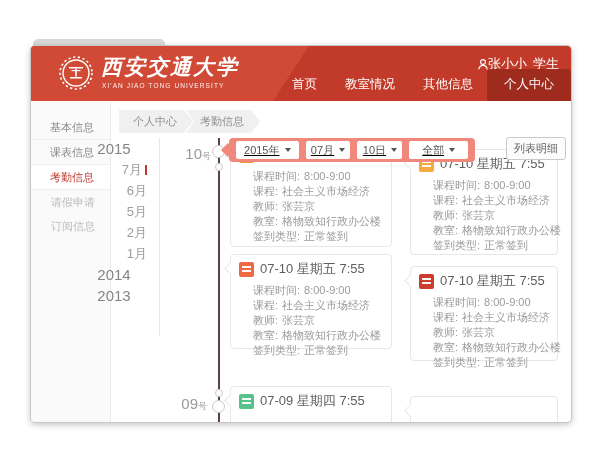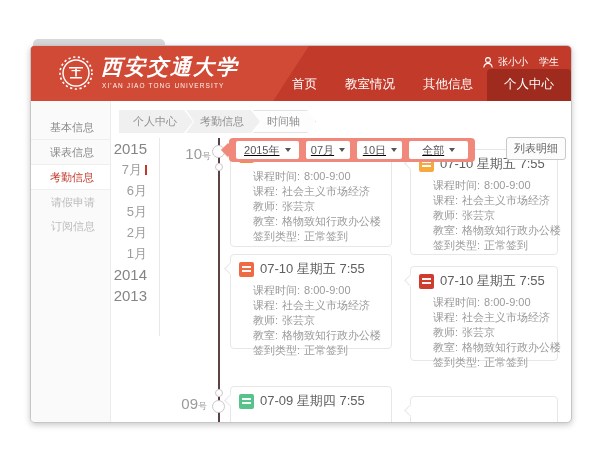--- a/index.html
+++ b/index.html
@@ -14,21 +14,21 @@
           border:1px solid #c6c6c6;border-radius:5px;box-shadow:0 2px 6px rgba(0,0,0,.22);overflow:hidden;}
 
   
   .hdr{position:absolute;left:0;top:0;right:0;height:55px;background:#c23a2a;overflow:hidden;}
   .ribbon{position:absolute;left:-46px;top:0;width:306px;height:55px;background:#d04a36;transform:skewX(-33deg);}
   .logo{position:absolute;left:28px;top:10px;width:34px;height:34px;}
   .uni-cn{position:absolute;left:70px;top:7px;color:#fff;font-size:21px;font-weight:bold;font-style:italic;
           font-family:"DejaVu Serif","Liberation Serif",serif;letter-spacing:2px;white-space:nowrap;}
   .uni-en{position:absolute;left:71px;top:36px;color:rgba(255,255,255,.92);font-size:6.5px;letter-spacing:1.1px;white-space:nowrap;}
   .svc{position:absolute;left:176px;top:14px;color:#fff;font-size:19px;font-weight:bold;letter-spacing:2px;white-space:nowrap;}
-  .user-chip{position:absolute;top:9px;right:12px;display:flex;align-items:center;gap:5px;color:#fff;font-size:10px;cursor:pointer;}
+  .user-chip{position:absolute;top:9px;right:12px;display:flex;align-items:center;color:#fff;font-size:13px;cursor:pointer;}
   .user-chip .role{margin-left:6px;}
   .main-nav{position:absolute;right:0;bottom:0;display:flex;align-items:flex-end;}
   .nav-item{color:#fff;font-size:12.5px;padding:7px 14px 8px;cursor:pointer;white-space:nowrap;}
   .nav-item.active{background:#9e2b1e;border-radius:4px 4px 0 0;padding:7px 17px 8px;}
 
   
   .sidebar{position:absolute;left:0;top:55px;bottom:0;width:80px;background:#fafafa;border-right:1px solid #ececec;padding-top:14px;box-sizing:border-box;}
   .sidebar-item{height:24px;line-height:24px;padding-left:19px;font-size:11px;color:#8a8a8a;cursor:pointer;}
   .sidebar-item.normal,.sidebar-item.active{border-bottom:1px solid #efefef;}
   .sidebar-item.active{color:#c0392b;background:#fff;}
@@ -38,21 +38,21 @@
   .breadcrumb{position:absolute;left:88px;top:64px;display:flex;}
   .crumb{height:23px;line-height:23px;background:#f0f0f0;color:#8f8f8f;font-size:11px;
          padding:0 16px 0 14px;margin-left:-7px;cursor:pointer;
          clip-path:polygon(0 0,calc(100% - 9px) 0,100% 50%,calc(100% - 9px) 100%,0 100%,8px 50%);}
   .crumb:first-of-type{margin-left:0;clip-path:polygon(0 0,calc(100% - 9px) 0,100% 50%,calc(100% - 9px) 100%,0 100%);}
   .crumb.current{background:#fdfdfd;box-shadow:inset 0 0 0 1px #e2e2e2;}
 
   
   .scale{position:absolute;left:50px;top:92px;width:72px;text-align:right;padding-right:6px;box-sizing:border-box;}
   .scale-item{line-height:21px;cursor:pointer;position:relative;}
-  .scale-item.year{font-size:15px;color:#858585;}
+  .scale-item.year{font-size:15px;color:#858585;text-align:center;}
   .scale-item.month{font-size:13px;color:#9c9c9c;}
   .scale-item.marked::after{content:"";display:inline-block;width:2px;height:10px;background:#c0392b;margin-left:3px;vertical-align:-1px;}
   .tl-divider{position:absolute;left:128px;top:92px;width:1px;height:198px;background:#e8e8e8;}
   .tl-spine{position:absolute;left:187px;top:92px;width:2px;bottom:0;background:#5c4343;}
   .node{position:absolute;background:#fff;border:1px solid #c9c9c9;border-radius:50%;box-sizing:border-box;}
   .node.n1{left:181px;top:99px;width:13px;height:13px;}
   .node.n2{left:184px;top:117px;width:8px;height:8px;}
   .node.n3{left:184px;top:343px;width:8px;height:8px;}
   .node.n4{left:181px;top:354px;width:13px;height:13px;}
   .days .day{position:absolute;width:42px;text-align:right;color:#9a9a9a;font-size:15px;}
@@ -134,21 +134,20 @@
         <div class="sidebar-item normal">课表信息</div>
         <div class="sidebar-item active">考勤信息</div>
         <div class="sidebar-item muted">请假申请</div>
         <div class="sidebar-item muted">订阅信息</div>
       </div>
 
     <div class="breadcrumb">
 
     <span class="crumb plain">个人中心</span>
         <span class="crumb plain">考勤信息</span>
-        <span class="crumb current">时间轴</span>
       </div>
 
     <div class="scale">
 
     <div class="scale-item year">2015</div>
         <div class="scale-item month marked">7月</div>
         <div class="scale-item month">6月</div>
         <div class="scale-item month">5月</div>
         <div class="scale-item month">2月</div>
         <div class="scale-item month">1月</div>

